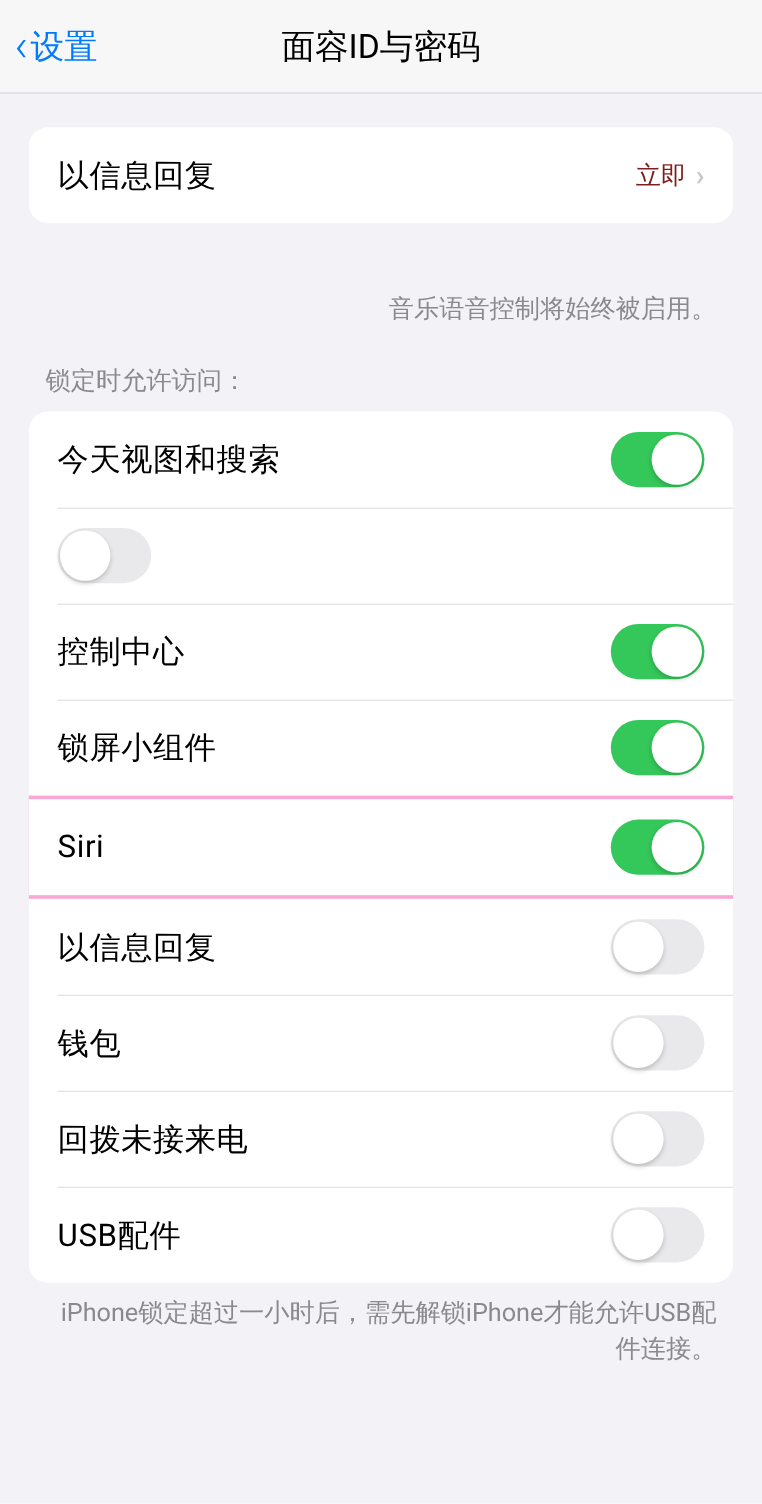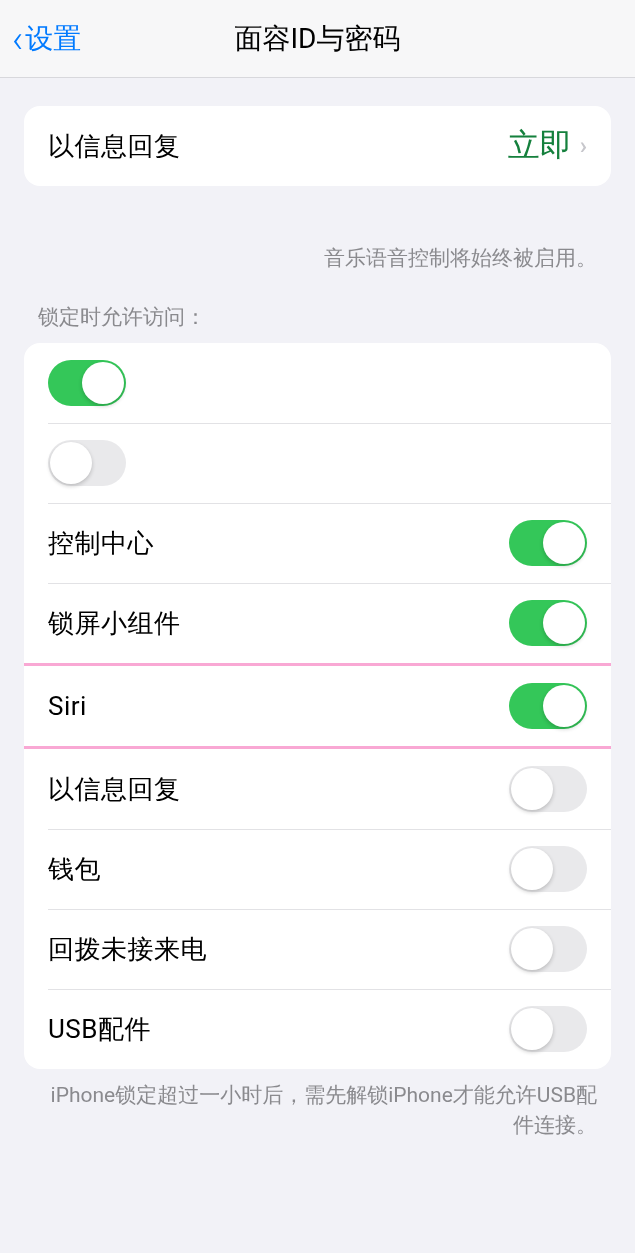--- a/index.html
+++ b/index.html
@@ -82,22 +82,22 @@
       font-size: 26px;
       color: #000;
       letter-spacing: 0.5px;
     }
     .row-right {
       display: flex;
       align-items: center;
       gap: 8px;
     }
     .row-value {
-      font-size: 32px;
-      color: #15803d;
+      font-size: 21px;
+      color: #7f1d1d;
     }
     .chevron-right {
       color: #c7c7cc;
       font-size: 24px;
       font-weight: 600;
     }
     .footer-text {
       font-size: 21px;
       color: #8a8a8e;
       padding: 12px 38px 0 38px;
@@ -187,20 +187,21 @@
   </div>
 
   <div class="section section-voice">
     <div class="footer-text">音乐语音控制将始终被启用。</div>
   </div>
 
   <div class="section section-lock">
     <div class="header-text">锁定时允许访问：</div>
     <div class="group" id="lock-access-group">
         <div class="row">
+          <span class="row-label">今天视图和搜索</span>
           <div class="toggle on">
             <div class="toggle-knob"></div>
           </div>
         </div>
         <div class="row">
           <div class="toggle off">
             <div class="toggle-knob"></div>
           </div>
         </div>
         <div class="row">

